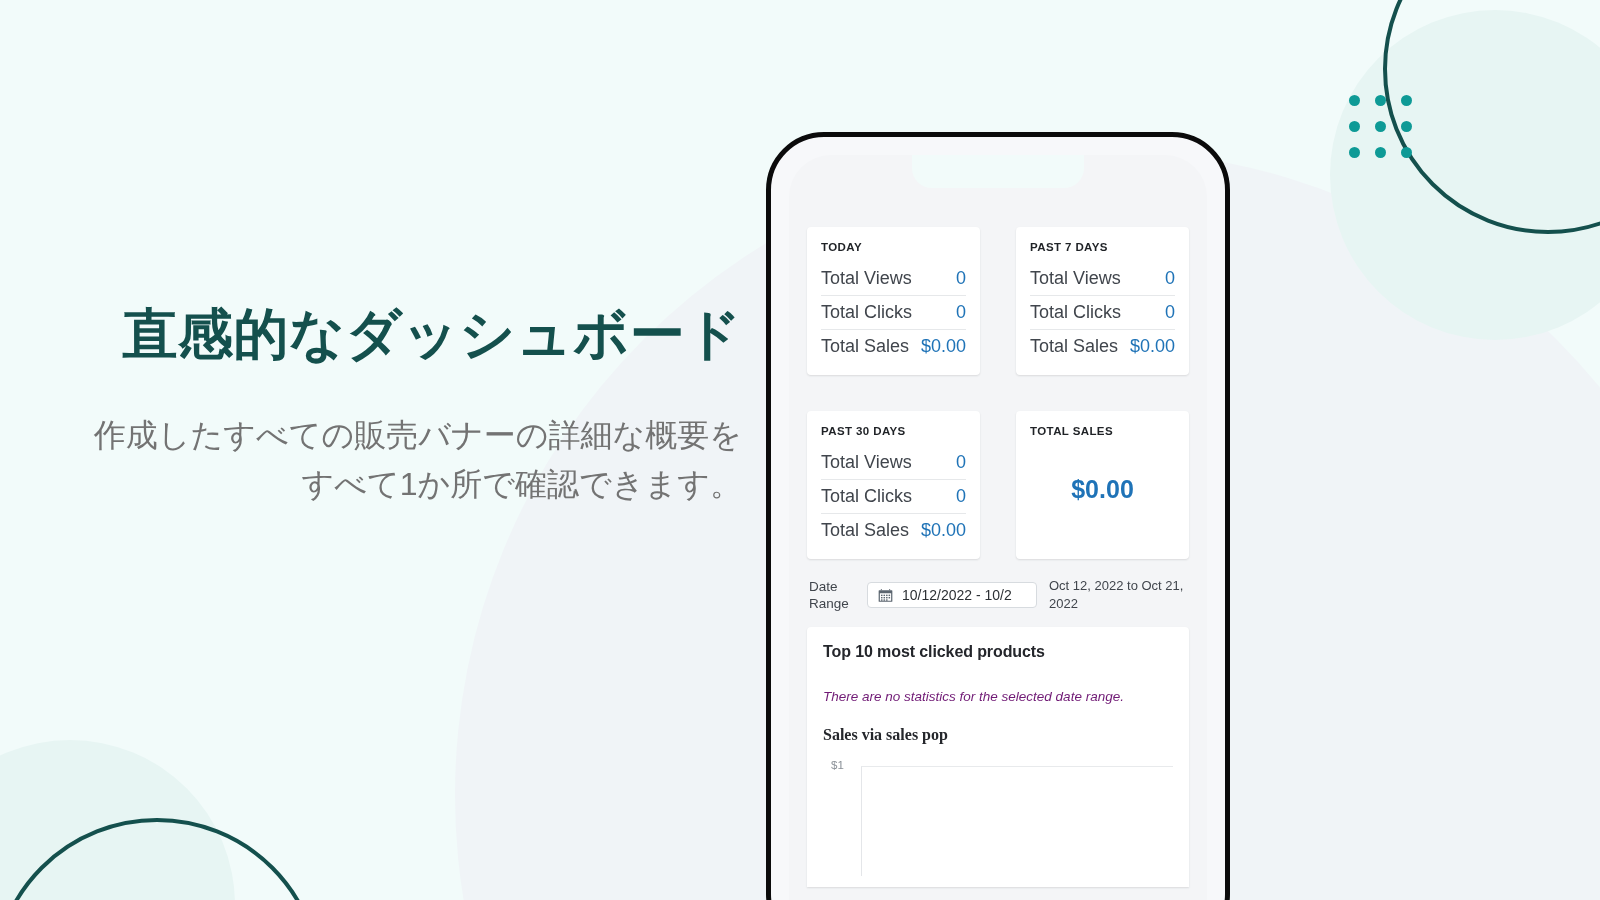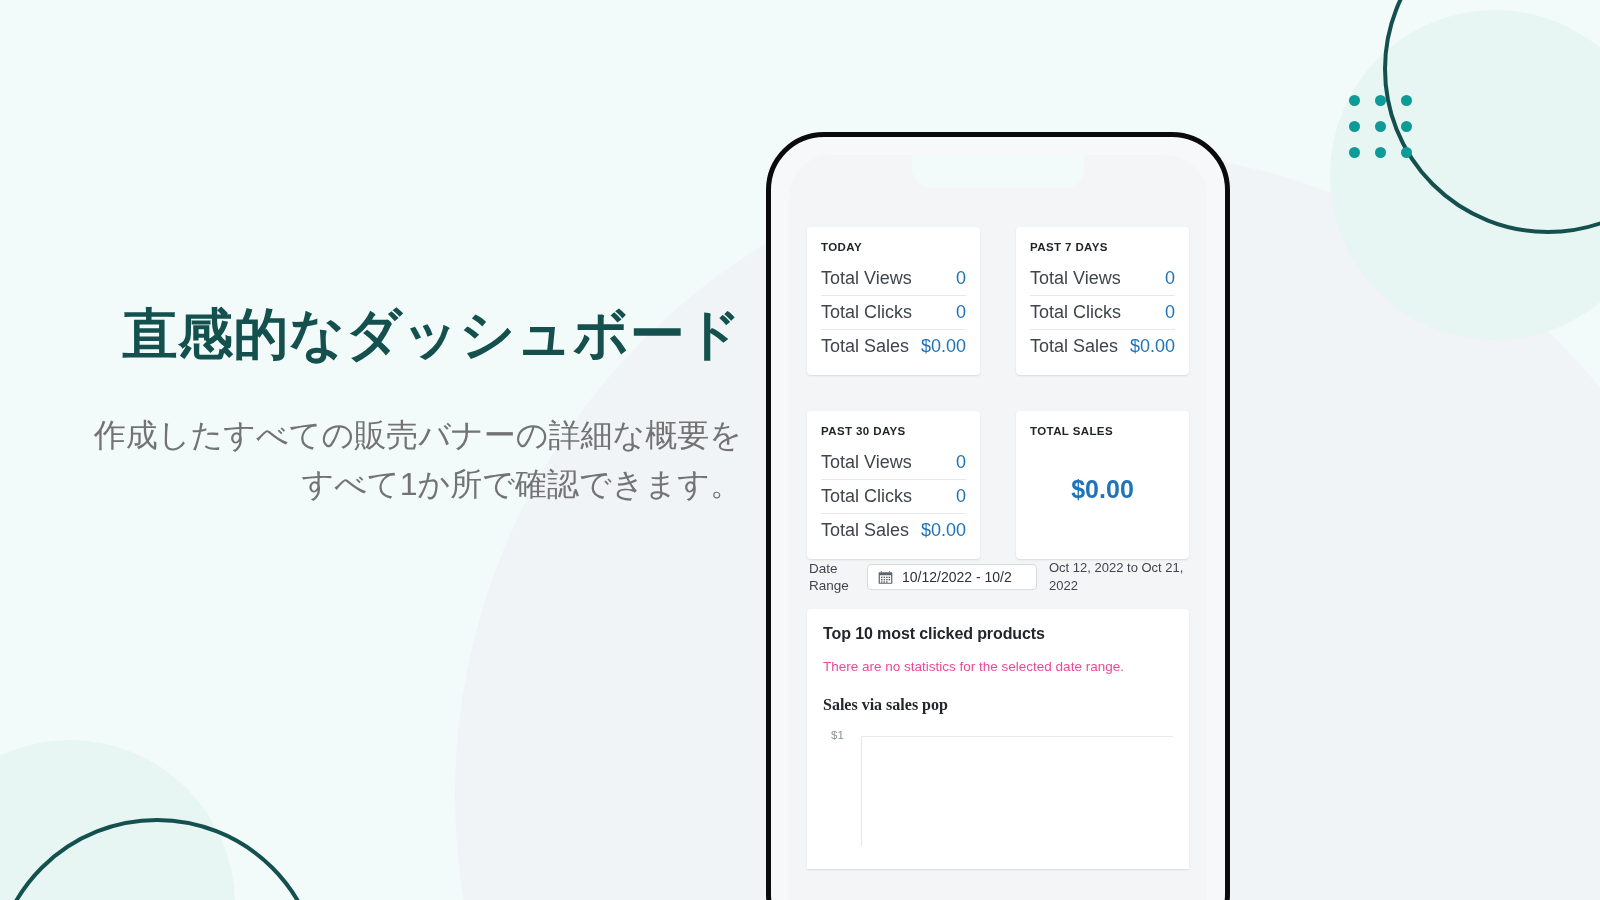--- a/index.html
+++ b/index.html
@@ -177,20 +177,21 @@
     font-weight:bold;
     color:#1f73b7;
     padding-bottom:14px;
   }
 
   
   .date-row {
     display:flex;
     align-items:center;
     gap:12px;
+    margin-top:18px;
     padding:0 2px;
   }
   .date-label {
     font-size:13.5px;
     color:#40454c;
     width:46px;
     line-height:1.3;
   }
   .date-input {
     flex:0 0 auto;
@@ -225,23 +226,24 @@
     box-shadow:0 1px 2px rgba(22,29,37,0.12);
     min-height:260px;
   }
   .panel-h {
     font-size:16px;
     font-weight:bold;
     color:#24262b;
     letter-spacing:-0.1px;
   }
   .panel-empty {
-    margin-top:16px;
+    margin-top:28px;
     font-size:13.5px;
-    color:#ec4899;
+    color:#701a75;
+    font-style:italic;
   }
   .panel-h2 {
     margin-top:22px;
     font-size:16px;
     font-weight:bold;
     color:#24262b;
     font-family:Liberation Serif, serif;
   }
   .chart-wrap {
     margin-top:22px;

